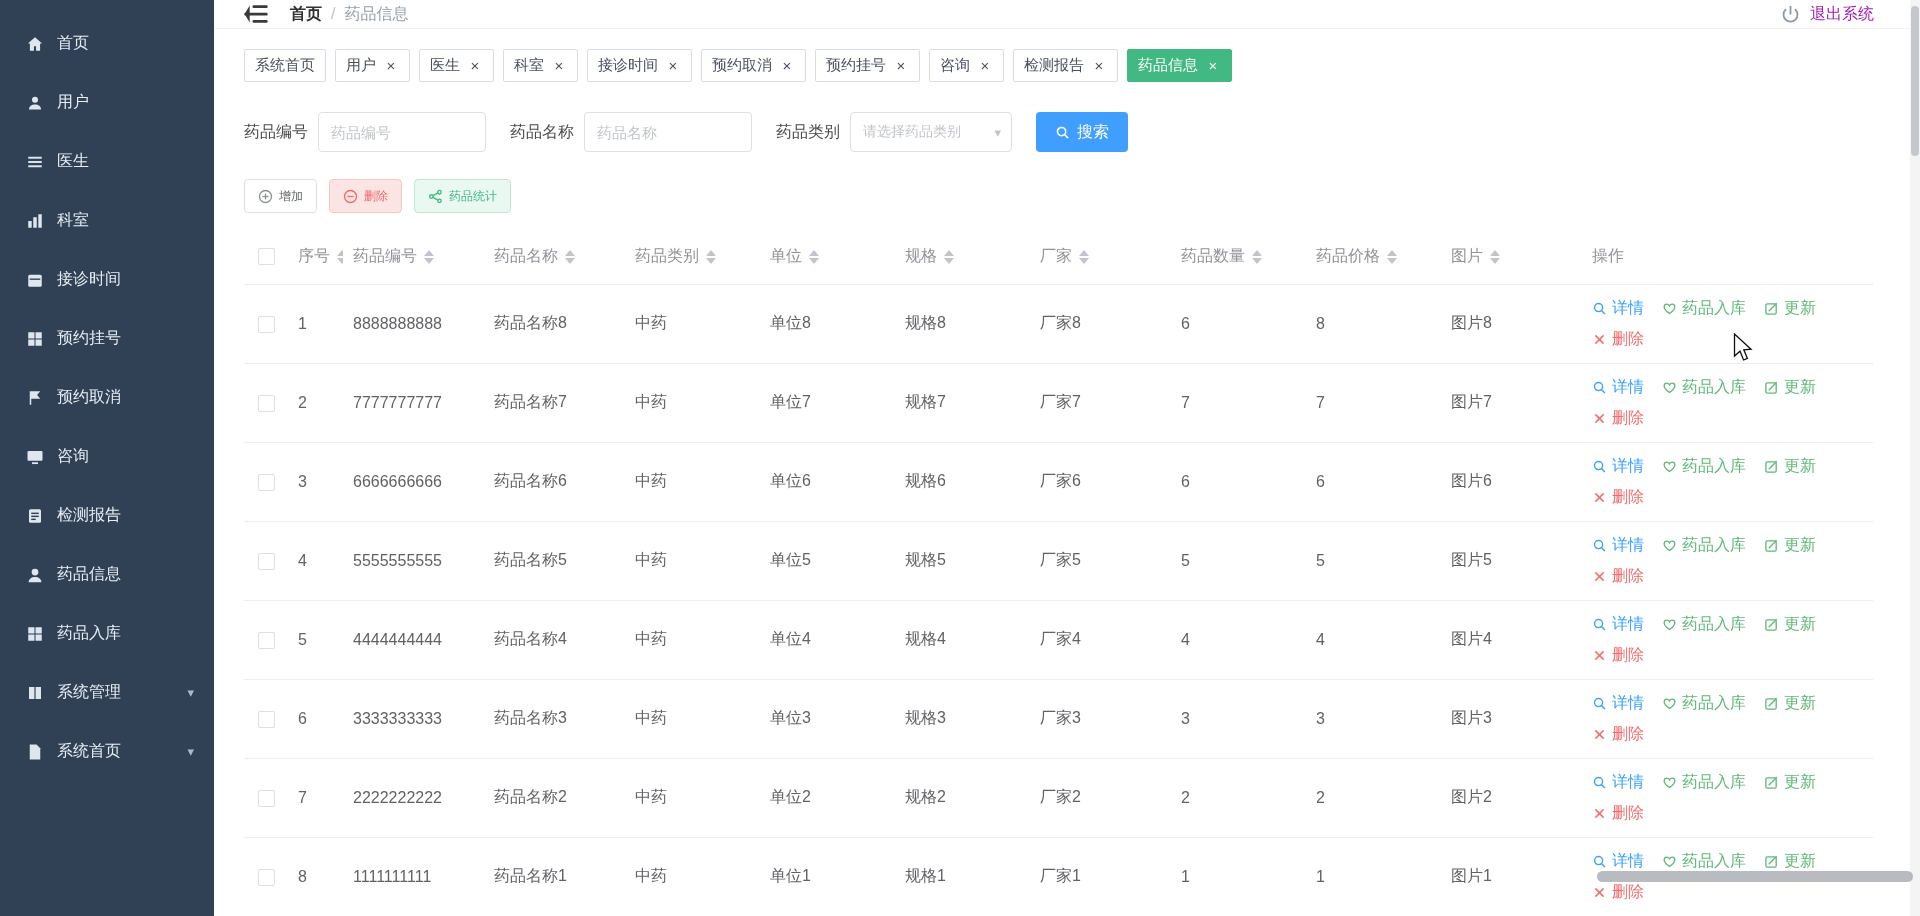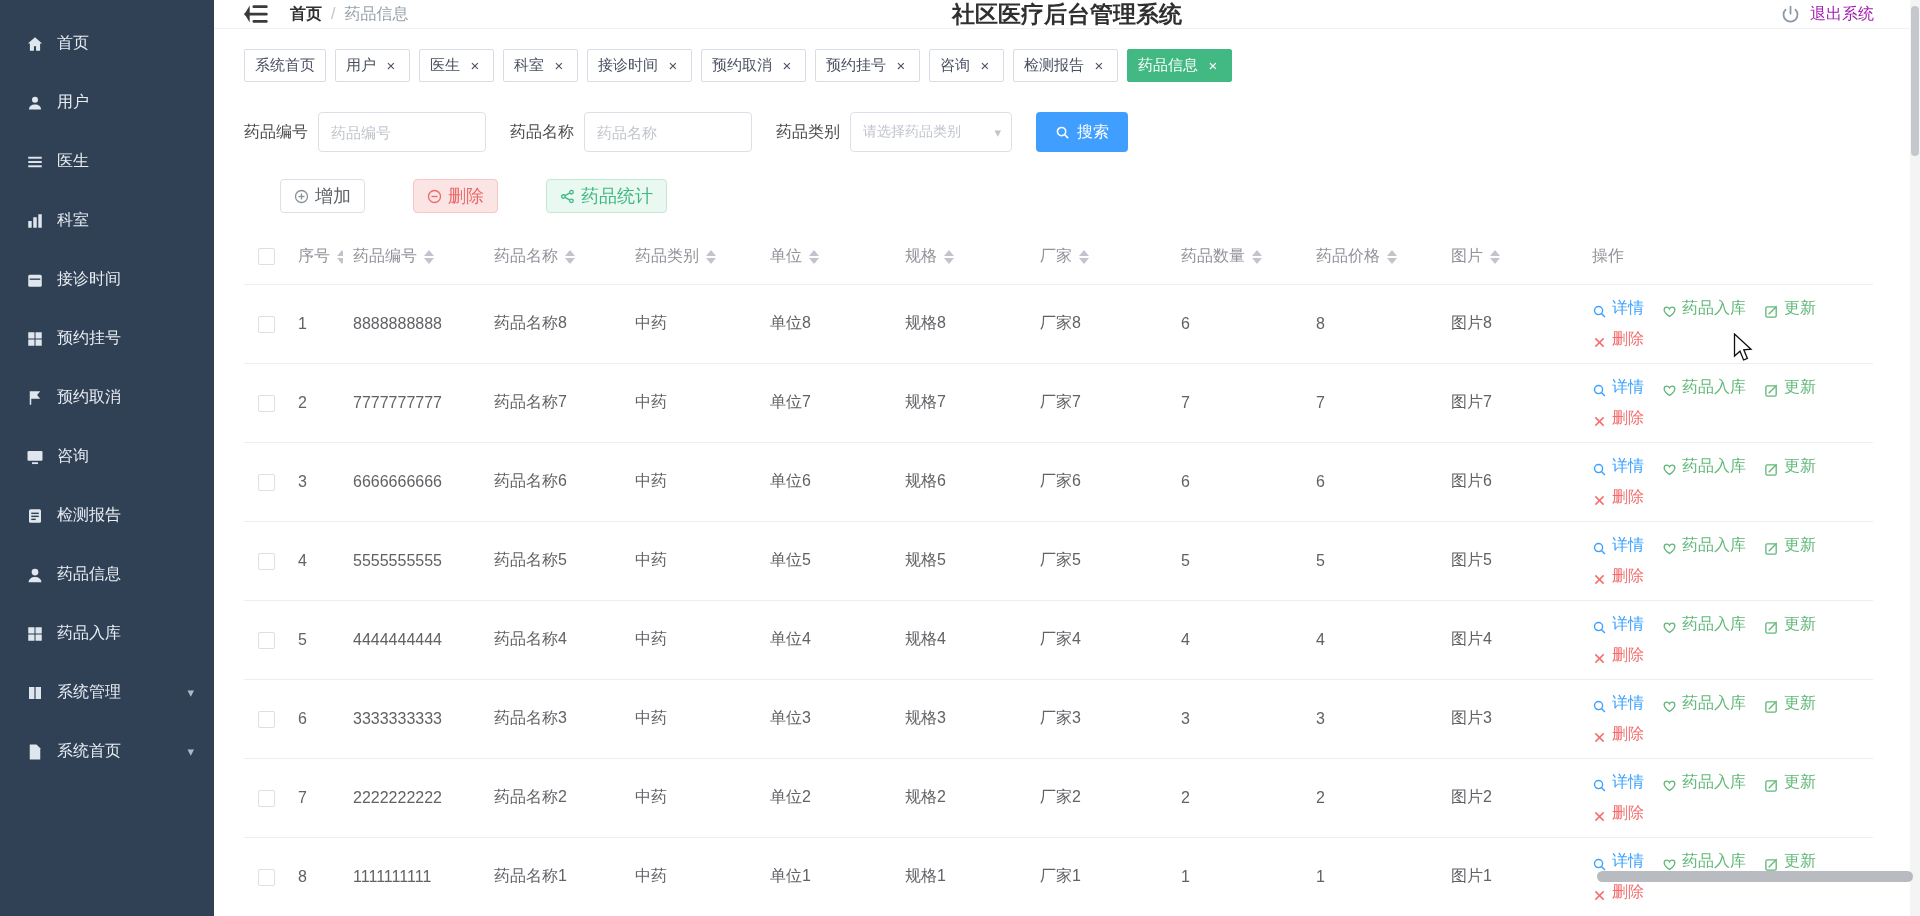--- a/index.html
+++ b/index.html
@@ -53,23 +53,23 @@
     display:flex; align-items:center; padding:0 10px 0 12px; cursor:pointer; background:#fff; }
   .select-placeholder { font-size:14px; color:#c0c4cc; flex:1; white-space:nowrap;
     overflow:hidden; text-overflow:ellipsis; }
   .select-chev { color:#c0c4cc; font-size:13px; }
   .btn-search { height:40px; padding:0 19px; background:#409eff; color:#fff; border:none;
     border-radius:4px; font-size:16px; display:inline-flex; align-items:center; gap:7px;
     cursor:pointer; font-family:inherit; }
 
   
   .toolbar { display:flex; gap:12px; padding:27px 0 0 30px; }
-  .btn { height:34px; padding:0 13px; border-radius:4px; font-size:18px; display:inline-flex;
+  .btn { height:34px; padding:0 13px; border-radius:4px; font-size:12px; display:inline-flex;
     align-items:center; gap:6px; cursor:pointer; border:1px solid #dcdfe6; background:#fff;
-    color:#5f6368; font-family:Liberation Sans, sans-serif;margin-left:36px; }
+    color:#5f6368; font-family:Liberation Sans, sans-serif; }
   .btn .b-ic { display:inline-flex; }
   .btn-del { background:#fbe4e4; border-color:#f6c6c6; color:#ec6a6a; }
   .btn-stats { background:#e9f8f0; border-color:#bfe8d2; color:#41b883; }
 
   
   .table-wrap { margin:16px 30px 0 30px; position:relative; }
   table { width:1629px; border-collapse:collapse; table-layout:fixed; }
   th, td { border-bottom:1px solid #ebeef5; text-align:left; padding:0 10px;
     vertical-align:middle; overflow:hidden; white-space:nowrap; }
   thead th { height:55px; color:#909399; font-size:16px; font-weight:400; }
@@ -80,21 +80,21 @@
   .caret { display:inline-flex; flex-direction:column; gap:2px; margin-left:7px;
     vertical-align:middle; cursor:pointer; }
   .caret i { display:block; width:0; height:0; border-left:5px solid transparent;
     border-right:5px solid transparent; }
   .caret .up { border-bottom:6px solid #c0c4cc; }
   .caret .down { border-top:6px solid #c0c4cc; }
 
   td.ops { padding:0 10px; }
   .ops-wrap { display:flex; flex-wrap:wrap; column-gap:18px; row-gap:10px;
     align-items:center; width:245px; padding:13px 0; }
-  .op { display:inline-flex; align-items:flex-end; gap:5px; font-size:16px; cursor:pointer;
+  .op { display:inline-flex; align-items:center; gap:5px; font-size:16px; cursor:pointer;
     white-space:nowrap; text-decoration:none; }
   .op .op-ic { width:15px; height:15px; }
   .op-detail { color:#3aa1ff; }
   .op-stock  { color:#5fb878; }
   .op-update { color:#5fb878; }
   .op-del    { color:#f56c6c; }
 
   
   .vscroll-track { position:fixed; top:0; right:0; width:10px; height:916px; background:#f4f4f5; }
   .vscroll-thumb { position:absolute; top:6px; left:1px; width:8px; height:150px;
@@ -247,21 +247,20 @@
           <rect x="9" y="17.2" width="13" height="2.3" rx="1"></rect>
           <path d="M6.6 4.8 2.2 12l4.4 7.2z"></path>
             </g>
           </svg>
       </span>
       <nav class="breadcrumb">
         <span class="bc-root">首页</span>
         <span class="bc-sep">/</span>
         <span class="bc-cur">药品信息</span>
       </nav>
-      <h1 class="page-title">社区医疗后台管理系统</h1>
       <div class="logout">
         <span style="display:inline-flex">
           <svg viewBox="0 0 24 24" width="21" height="21" fill="none" stroke="#8a97a5" stroke-width="2" stroke-linecap="round">
             <path d="M12 3v8"></path>
               <path d="M6.4 6.4a8 8 0 1 0 11.2 0"></path>
             </svg>
         </span>
         <span>退出系统</span>
       </div>
     </header>

